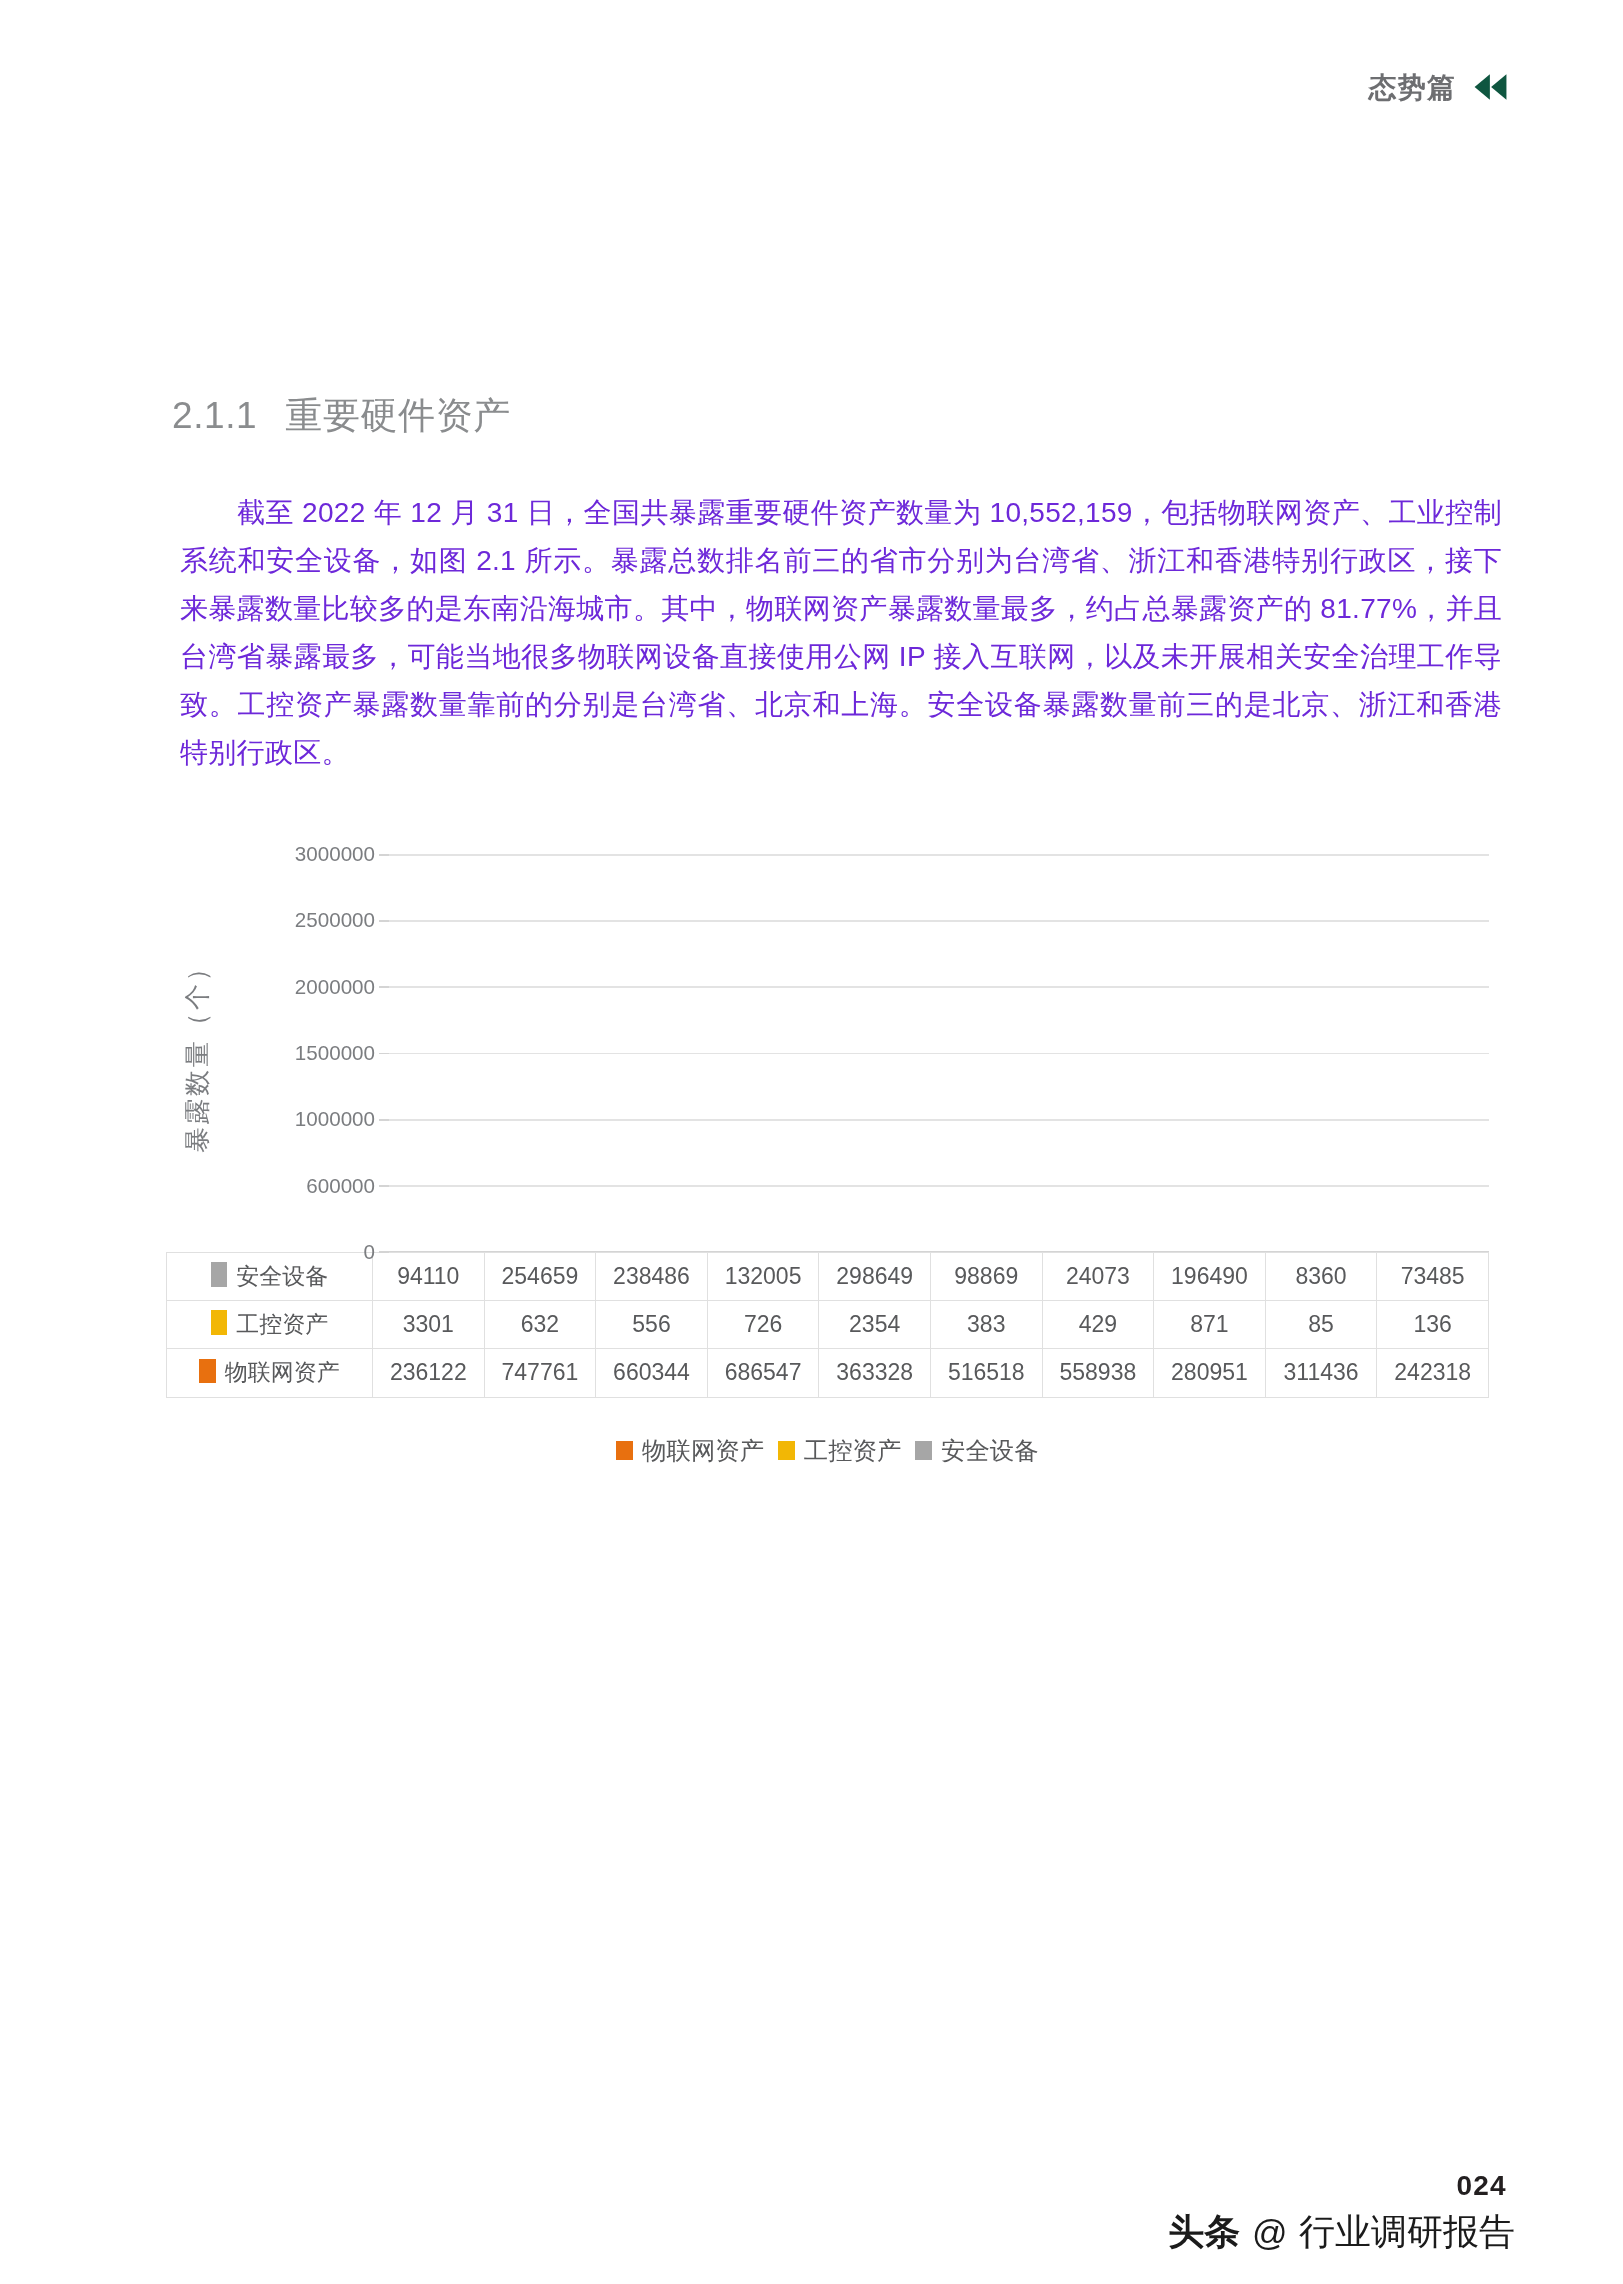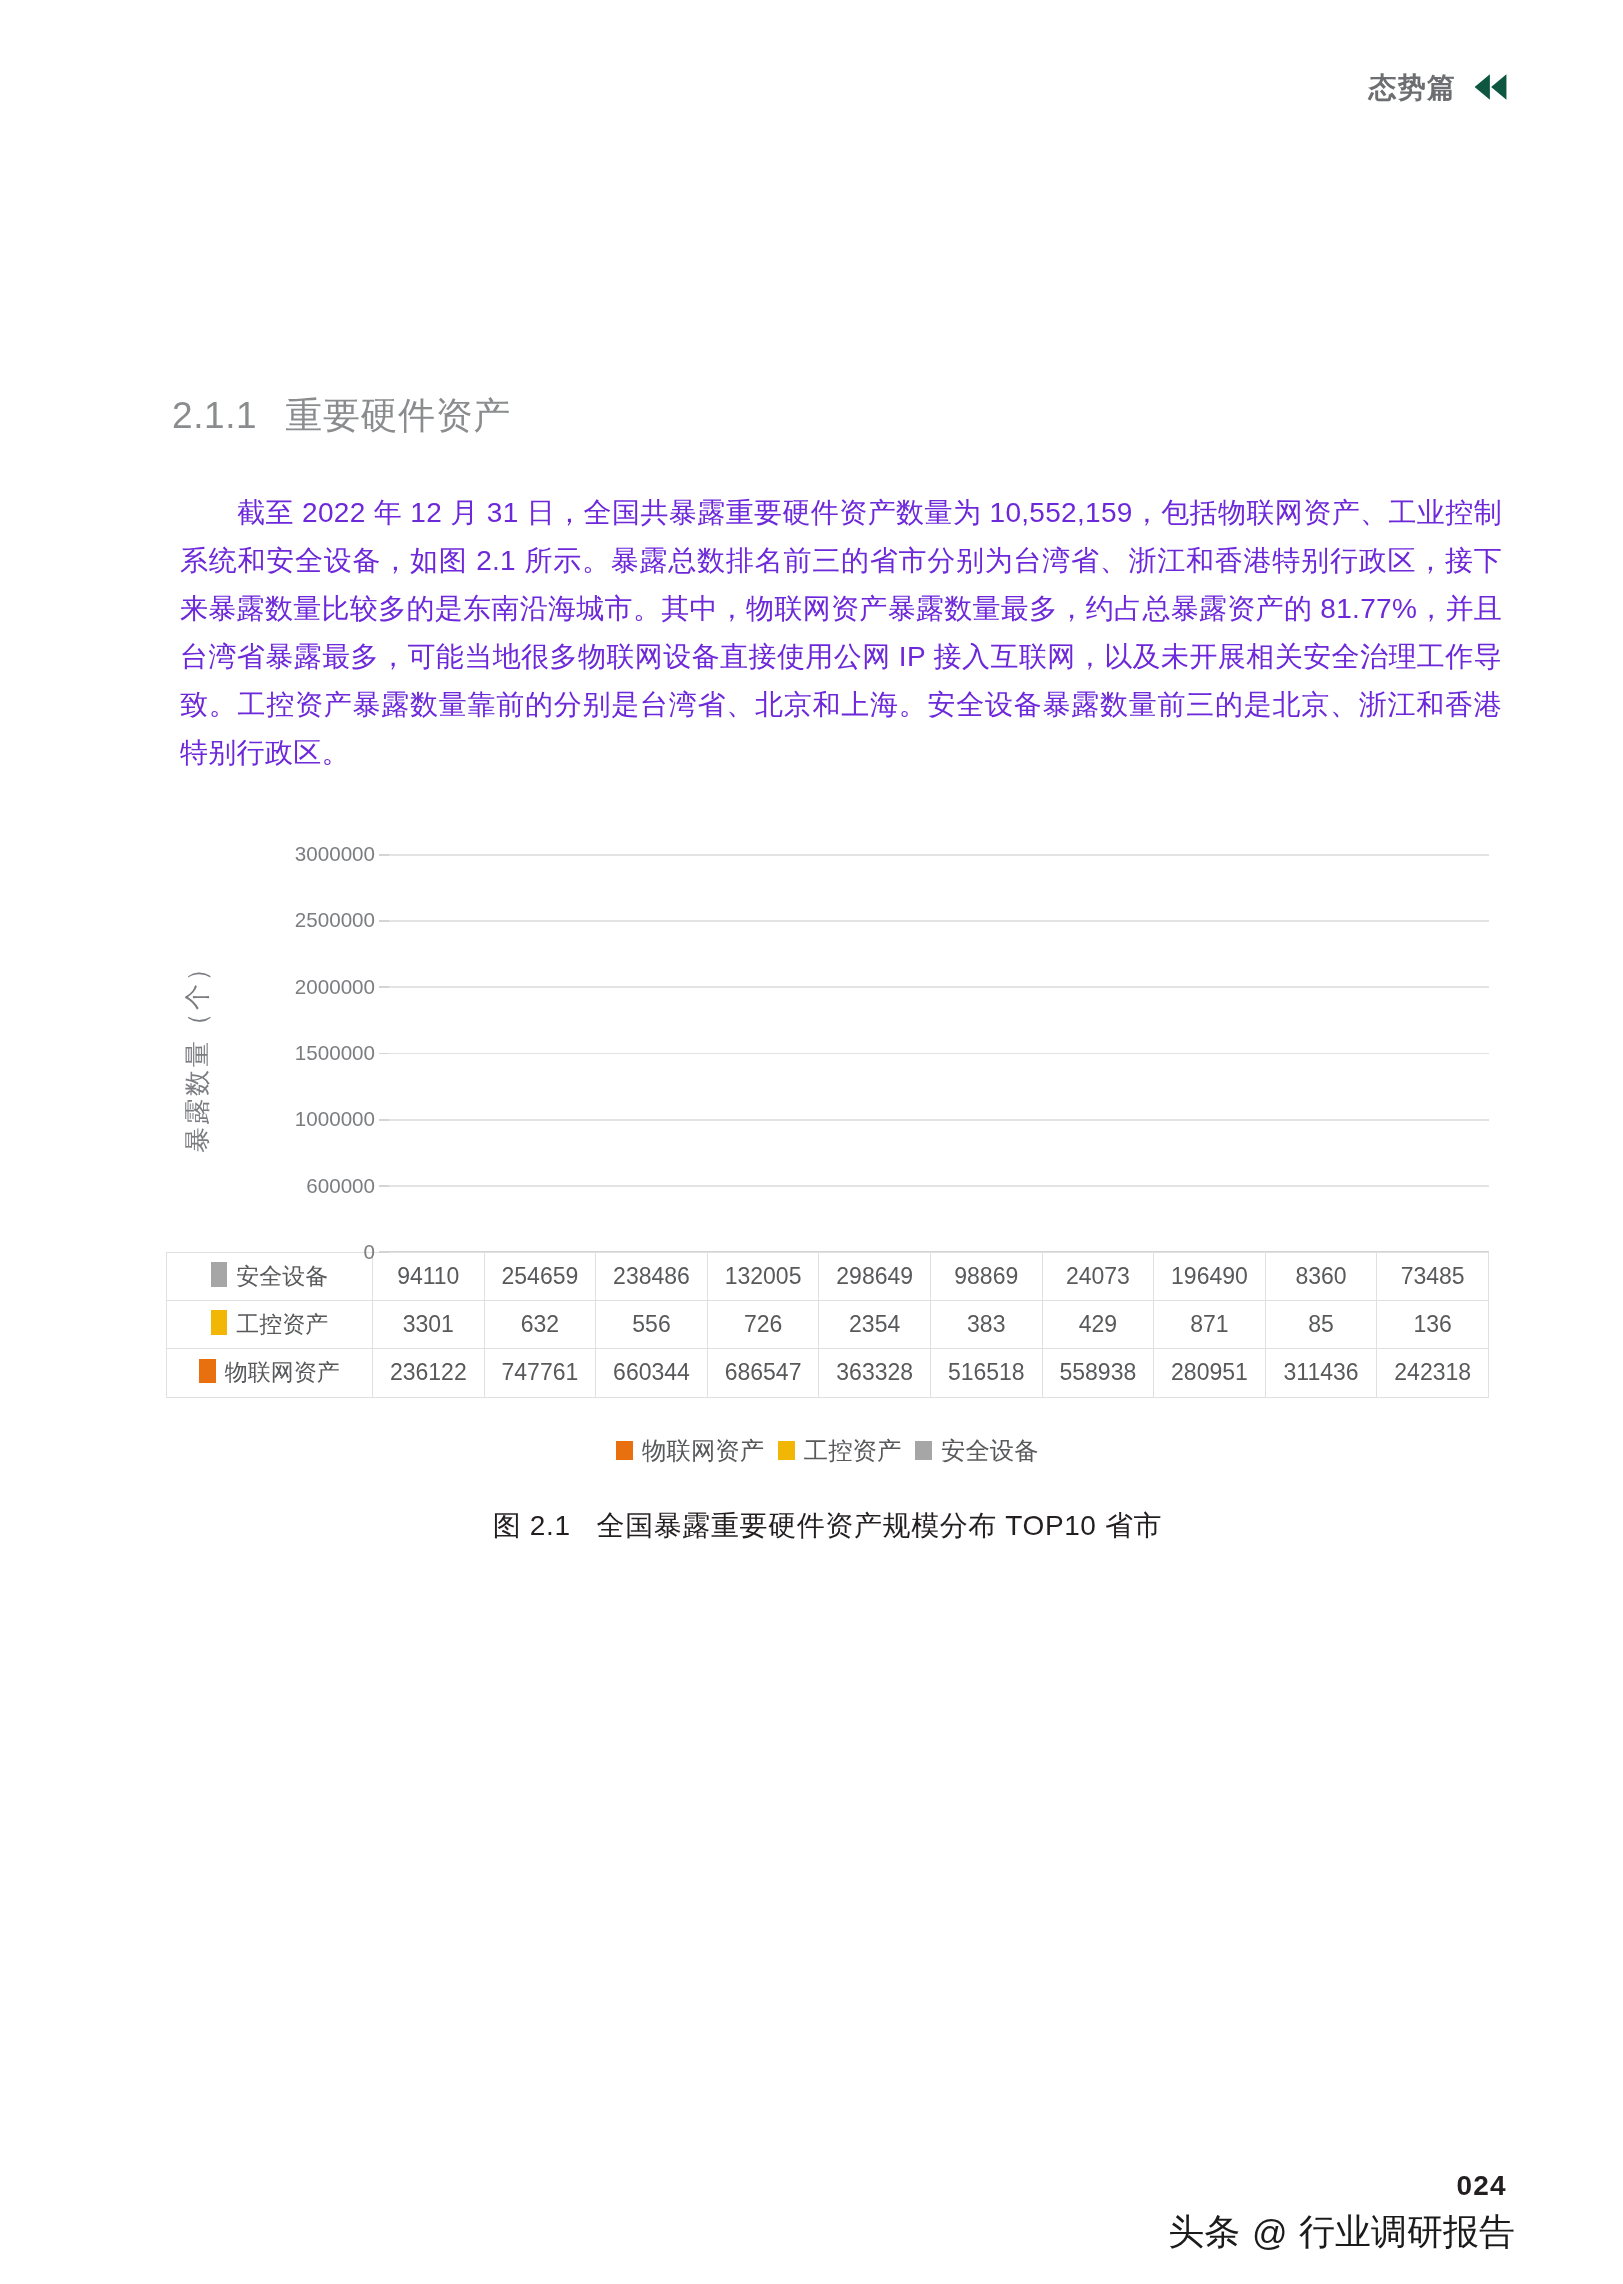--- a/index.html
+++ b/index.html
@@ -233,21 +233,21 @@
     position: absolute;
     right: 109px;
     top: 2208px;
     display: flex;
     align-items: center;
     gap: 11.6px;
     font-size: 36px;
     color: #1b1b1b;
     white-space: nowrap;
   }
-  .wm-logo { font-weight: normal; margin-left: 45px; }
+  .wm-logo { font-weight: bold; margin-left: 45px; }
   .wm-at { font-size: 35px; }
 </style>
 </head>
 <body>
 
 <div id="page">
 
   <div class="page-header">
     <span class="header-label">态势篇</span>
     <span class="rewind-icon">
@@ -424,23 +424,20 @@
         <div class="legend-item">
           <span class="legend-swatch" style="background: rgb(242, 183, 5);"></span>
           <span>工控资产</span>
         </div>
         <div class="legend-item">
           <span class="legend-swatch" style="background: rgb(166, 166, 166);"></span>
           <span>安全设备</span>
         </div>
       </div>
 
-    <div class="fig-caption">
-      <span class="cap-num">图 2.1</span><span>全国暴露重要硬件资产规模分布 TOP10 省市</span>
-    </div>
   </div>
 
 
   <div class="page-number">024</div>
   <div class="watermark">
     <span class="wm-logo">头条</span>
     <span class="wm-at">@</span>
     <span>行业调研报告</span>
   </div>
 

